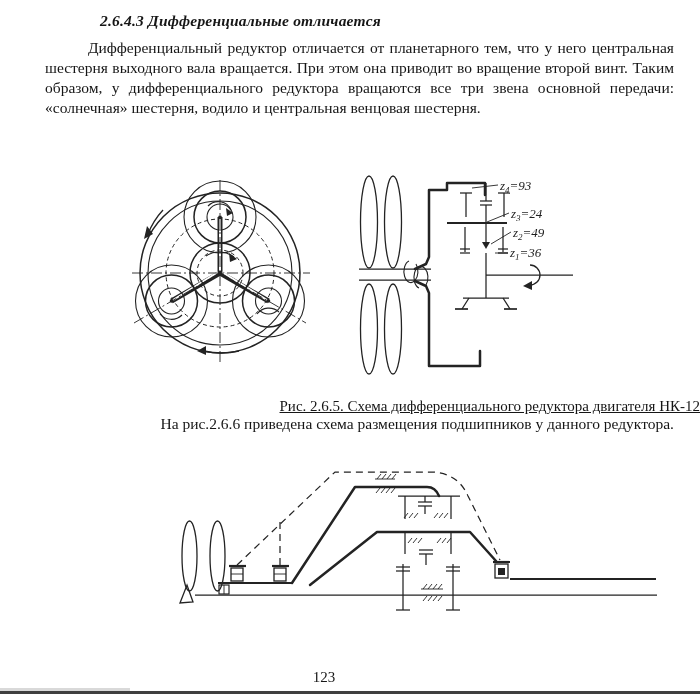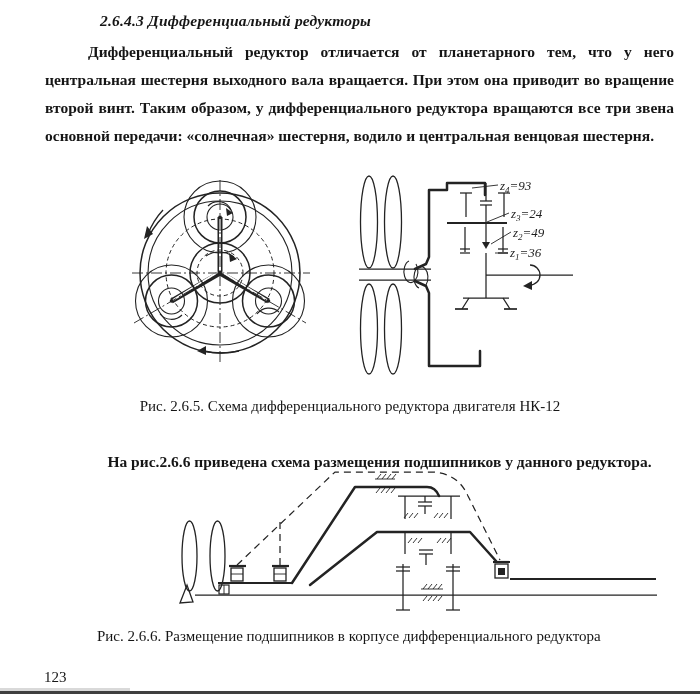--- a/index.html
+++ b/index.html
@@ -8,34 +8,35 @@
     font-family:"Liberation Serif","DejaVu Serif",serif;color:#161616;
     overflow:hidden;
   }
   .heading{
     position:absolute;left:100px;top:12px;
     font-size:15.5px;font-weight:bold;font-style:italic;letter-spacing:.2px;
     white-space:nowrap;
   }
   .body-par{
     position:absolute;left:45px;width:629px;
-    font-size:15.5px;line-height:28px;text-align:justify;font-weight:bold;
+    font-size:15.5px;line-height:20px;text-align:justify;
   }
   .p1{top:38px;text-indent:43px;}
   .p2{top:119px;text-indent:43px;}
-  .p3{top:448px;text-indent:40px;text-align:center;}
+  .p3{top:414px;text-indent:40px;text-align:right;}
   .caption1{
-    position:absolute;left:0;top:398px;width:700px;text-align:center;
+    position:absolute;left:0;top:398px;width:700px;text-align:right;
     font-size:15px;
+    text-decoration:underline;
   }
   .caption2{
     position:absolute;left:97px;top:628px;font-size:15px;white-space:nowrap;
   }
   .pagenum{
-    position:absolute;left:0;top:669px;width:648px;text-align:left;font-size:15px;margin-left:44px;
+    position:absolute;left:0;top:669px;width:648px;text-align:center;font-size:15px;
   }
   .fig1{position:absolute;left:118px;top:162px;text-align:center;}
   .fig2{position:absolute;left:78px;top:452px;}
   .footer-rule{
     position:absolute;left:0;top:691px;width:700px;height:3px;background:#3f3f3f;
   }
   .footer-rule::before{
     content:"";position:absolute;left:0;top:-3px;width:130px;height:3px;background:#d9d9d9;
   }
   svg{display:block;}
@@ -48,21 +49,21 @@
   svg .cdash{stroke-dasharray:7 5;stroke-width:1.25;}
   svg .fillink{fill:#232323;stroke:none;}
   svg .glabel{font:italic 13px "Liberation Serif",serif;fill:#1e1e1e;stroke:none;}
   svg .glabel .sub{font-size:9px;}
 </style>
 </head>
 <body>
 
 <div class="page">
 
-  <div class="heading">2.6.4.3  Дифференциальный редукторы</div>
+  <div class="heading">2.6.4.3  Дифференциальные отличается</div>
 
   <div class="body-par p1">Дифференциальный редуктор отличается от планетарного тем, что у него центральная шестерня выходного вала вращается. При этом она приводит во вращение второй винт. Таким образом, у дифференциального редуктора вращаются все три звена основной передачи: «солнечная» шестерня, водило и центральная венцовая шестерня.</div>
 
   <div class="fig1">
     <svg width="480" height="236" viewBox="0 0 480 236">
 
       <g>
         <circle class="ink" cx="102" cy="111" r="80" stroke-width="1.5"></circle>
         <circle class="ink" cx="102" cy="111" r="72" stroke-width="1.1"></circle>
         <circle class="ink dash" cx="102" cy="111" r="54"></circle>
@@ -266,18 +267,17 @@
         <line class="ink thin" x1="368" y1="119" x2="382" y2="119"></line>
         <line class="ink hair" x1="343" y1="137" x2="365" y2="137"></line>
         <path class="ink hair" d="M345 137 l4 -5 M350 137 l4 -5 M355 137 l4 -5 M360 137 l4 -5"></path>
         <path class="ink hair" d="M345 149 l4 -5 M350 149 l4 -5 M355 149 l4 -5 M360 149 l4 -5"></path>
         <line class="ink thin" x1="318" y1="158" x2="332" y2="158"></line>
         <line class="ink thin" x1="368" y1="158" x2="382" y2="158"></line>
       </g>
     </svg>
   </div>
 
-  <div class="caption2">Рис. 2.6.6.  Размещение подшипников в корпусе дифференциального редуктора</div>
 
   <div class="pagenum">123</div>
 
   <div class="footer-rule"></div>
 </div>
 
 </body></html>

